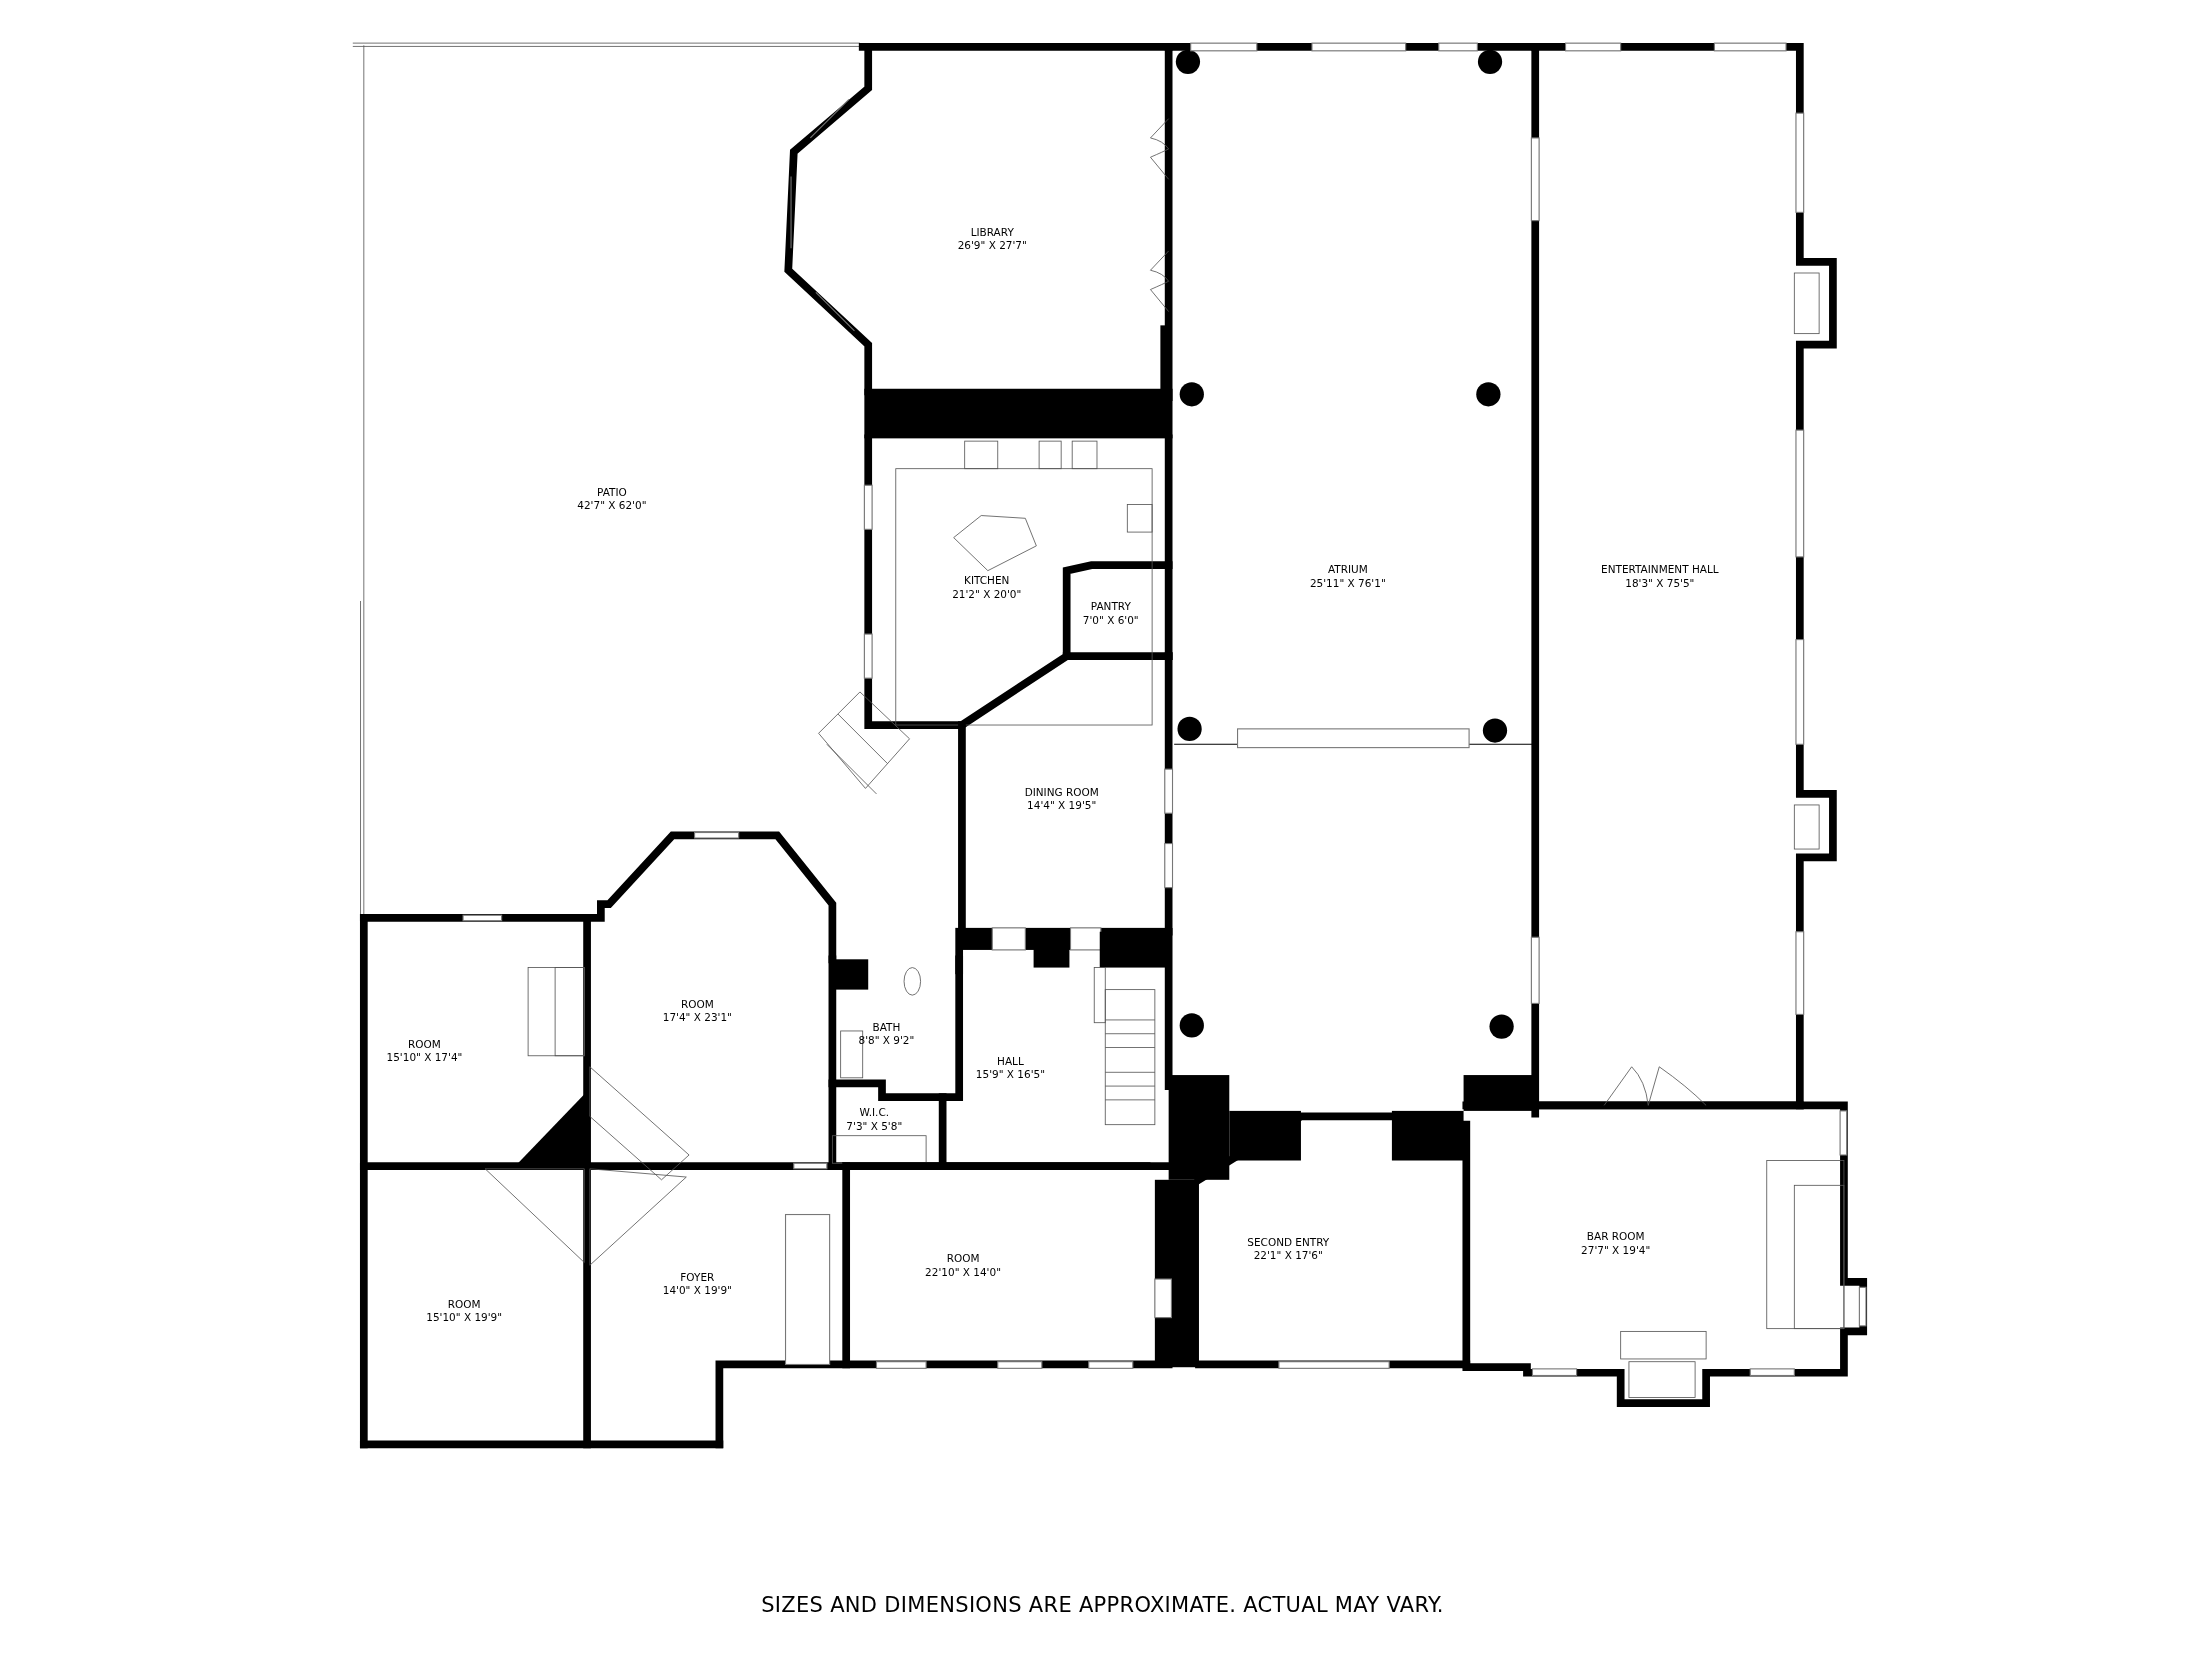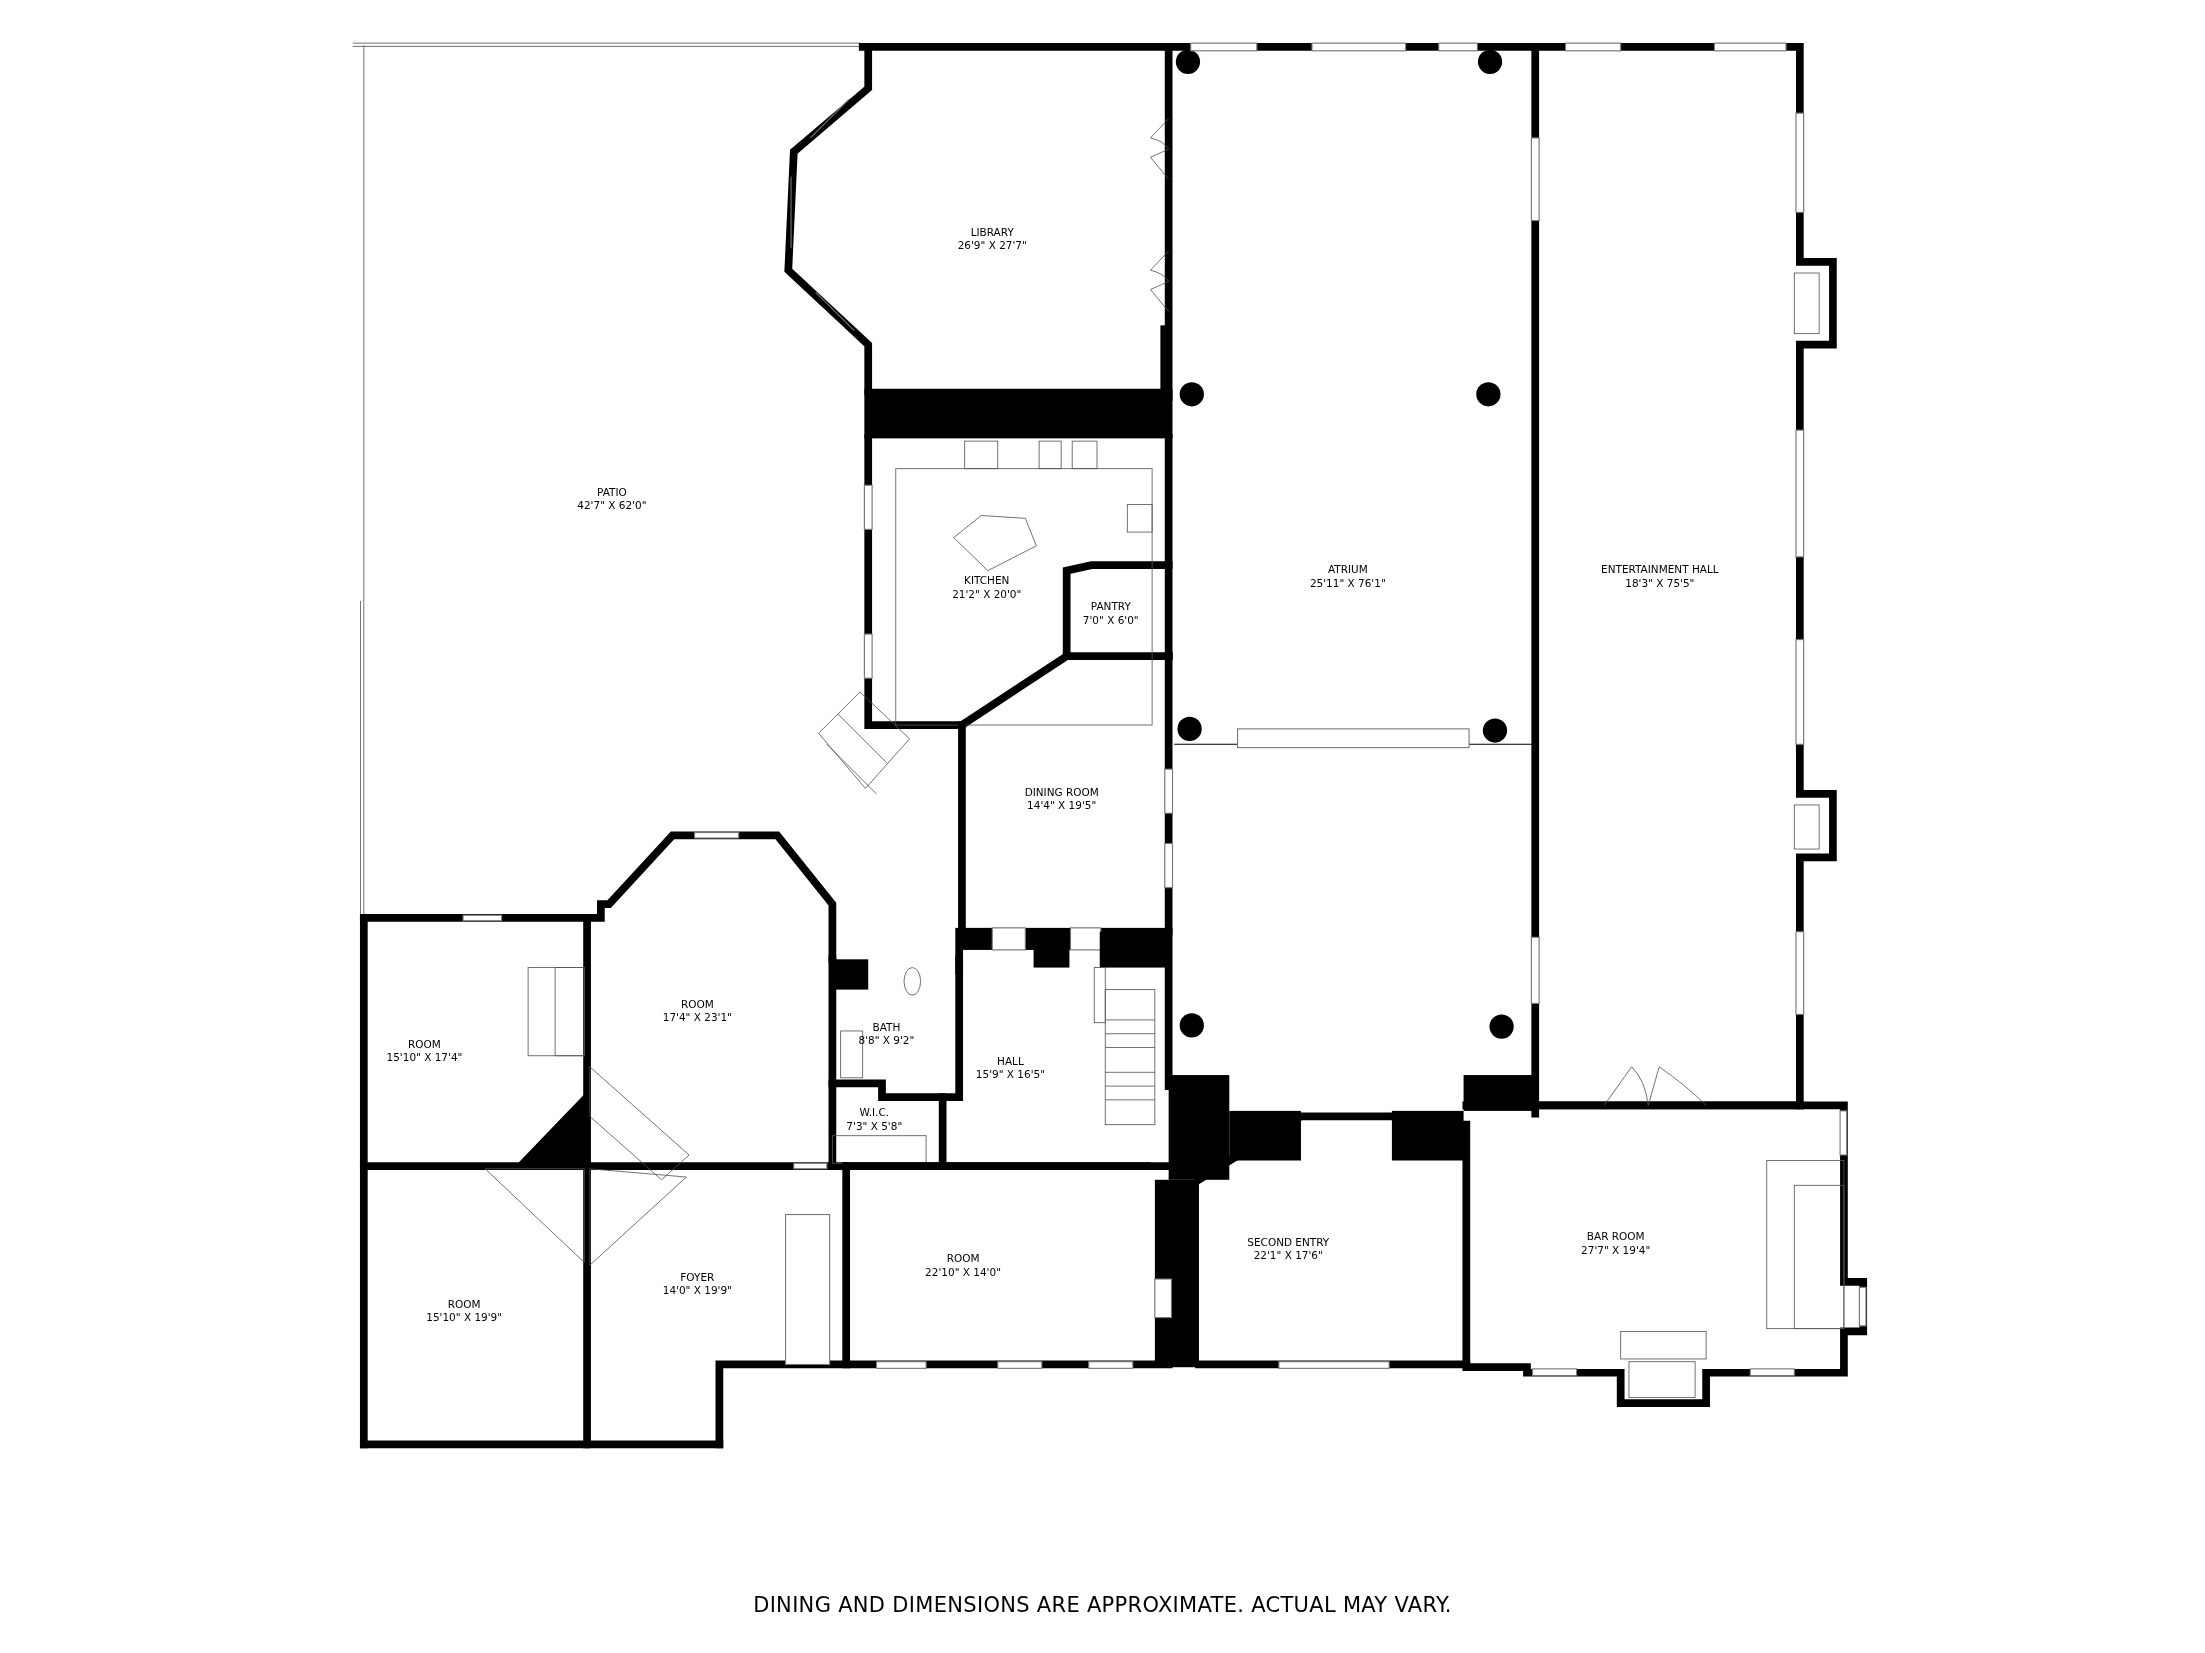--- a/index.html
+++ b/index.html
@@ -251,14 +251,14 @@
         <text class="label-name" x="2337" y="2260">SECOND ENTRY</text>
         <text class="label-dim" x="2337" y="2284">22'1" X 17'6"</text>
       </g>
       <g>
         <text class="label-name" x="2931" y="2250">BAR ROOM</text>
         <text class="label-dim" x="2931" y="2274">27'7" X 19'4"</text>
       </g>
     </g>
 </svg>
 
-<div class="disclaimer">DINING AND DIMENSIONS ARE APPROXIMATE. ACTUAL MAY VARY.</div>
+<div class="disclaimer">SIZES AND DIMENSIONS ARE APPROXIMATE. ACTUAL MAY VARY.</div>
 
 
 </body></html>

